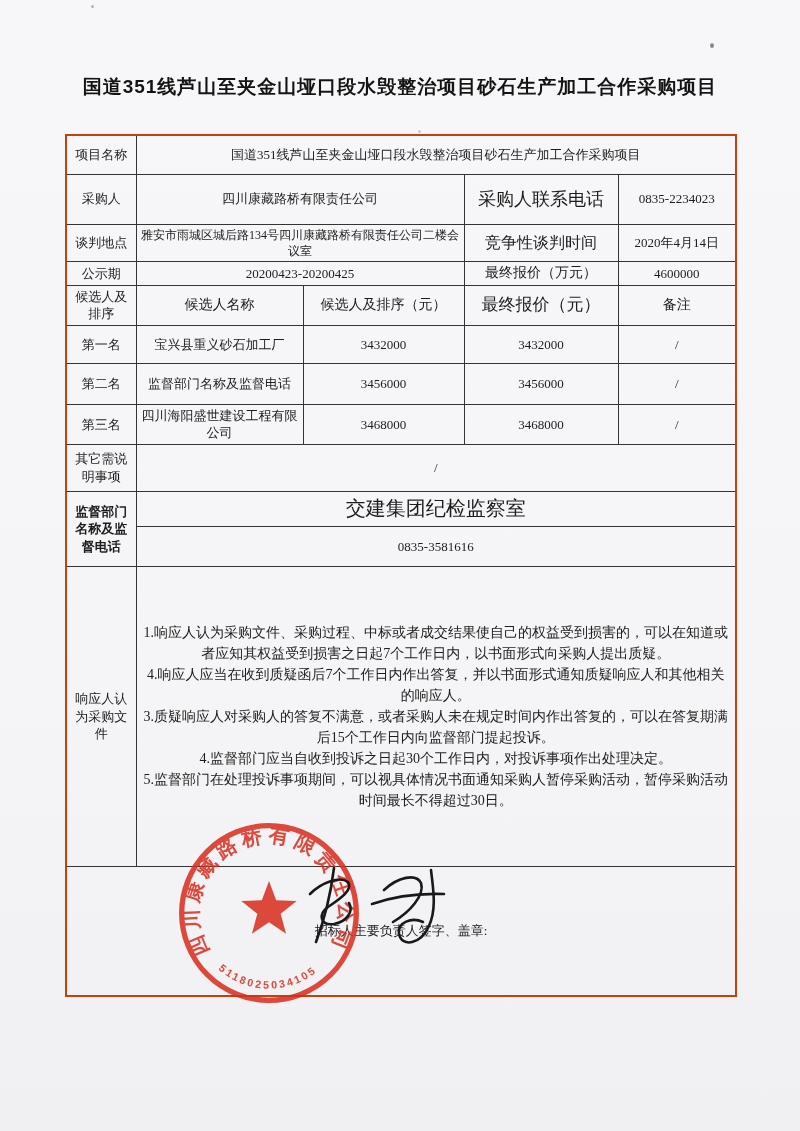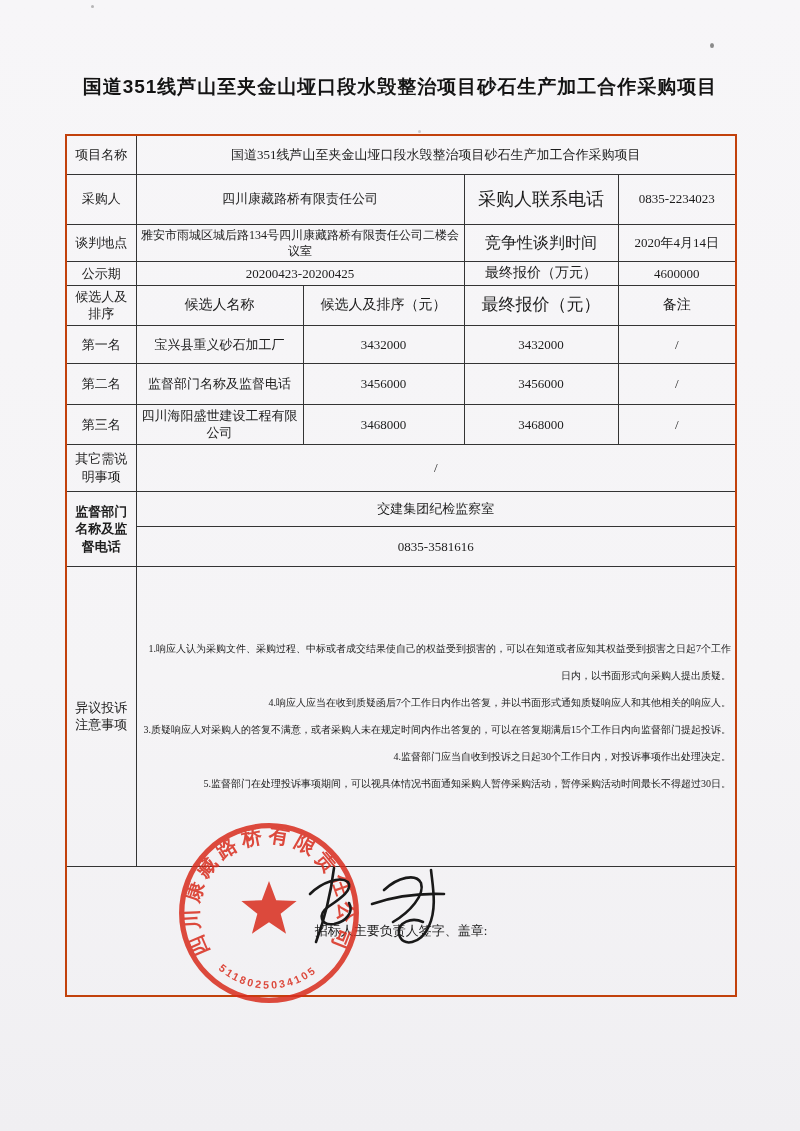--- a/index.html
+++ b/index.html
@@ -23,21 +23,21 @@
     border:1px solid #343434;
     font-size:13px;line-height:1.35;
     text-align:center;vertical-align:middle;
     padding:2px 4px;color:#1c1c1c;
     overflow:hidden;word-break:break-all;
   }
   td.lab{text-align:left;padding:2px 2px 2px 5px;}
   td.lab-c{text-align:center;padding:2px 2px;font-weight:bold;}
   td.vleft{text-align:left;padding-left:8px;}
   td.para{vertical-align:middle;padding:8px 10px;}
-  .para div{text-align:right;font-size:10px;line-height:27px;word-break:break-all;}
+  .para div{text-align:center;font-size:14px;line-height:21px;word-break:break-all;}
   td.sig{text-align:left;padding-left:8px;font-size:13px;}
   .stamp{position:absolute;left:172px;top:816px;width:194px;height:194px;opacity:.85;}
   .stamp-ring{fill:none;stroke:#d92c1d;stroke-width:5.5;}
   .stamp-star{fill:#d92c1d;}
   .stamp-arc-text{fill:#d92c1d;font-size:21px;font-weight:bold;letter-spacing:5px;
     font-family:"Liberation Serif","DejaVu Serif",serif;}
   .stamp-code{fill:#d92c1d;font-size:11px;font-weight:bold;letter-spacing:2.5px;
     font-family:"Liberation Sans","DejaVu Sans",sans-serif;}
   .signature{position:absolute;left:288px;top:860px;width:190px;height:115px;}
   .signature path{fill:none;stroke:#191919;stroke-width:2.6;stroke-linecap:round;stroke-linejoin:round;}
@@ -110,27 +110,27 @@
         <td>3468000</td>
         <td>3468000</td>
         <td>/</td>
       </tr>
       <tr style="height:47px">
         <td class="lab">其它需说明事项</td>
         <td colspan="4">/</td>
       </tr>
       <tr style="height:35px">
         <td class="lab-c" rowspan="2">监督部门名称及监督电话</td>
-        <td colspan="4" style="font-size:13px">交建集团纪检监察室</td>
+        <td colspan="4" style="font-size:20px">交建集团纪检监察室</td>
       </tr>
       <tr style="height:40px">
         <td colspan="4">0835-3581616</td>
       </tr>
       <tr style="height:300px">
-        <td class="lab">异议投诉注意事项</td>
+        <td class="lab">响应人认为采购文件</td>
         <td colspan="4" class="para">
           <div>1.响应人认为采购文件、采购过程、中标或者成交结果使自己的权益受到损害的，可以在知道或者应知其权益受到损害之日起7个工作日内，以书面形式向采购人提出质疑。</div>
           <div>4.响应人应当在收到质疑函后7个工作日内作出答复，并以书面形式通知质疑响应人和其他相关的响应人。</div>
           <div>3.质疑响应人对采购人的答复不满意，或者采购人未在规定时间内作出答复的，可以在答复期满后15个工作日内向监督部门提起投诉。</div>
           <div>4.监督部门应当自收到投诉之日起30个工作日内，对投诉事项作出处理决定。</div>
           <div>5.监督部门在处理投诉事项期间，可以视具体情况书面通知采购人暂停采购活动，暂停采购活动时间最长不得超过30日。</div>
         </td>
       </tr>
       <tr style="height:130px">
         <td colspan="5" class="sig">招标人主要负责人签字、盖章:</td>

